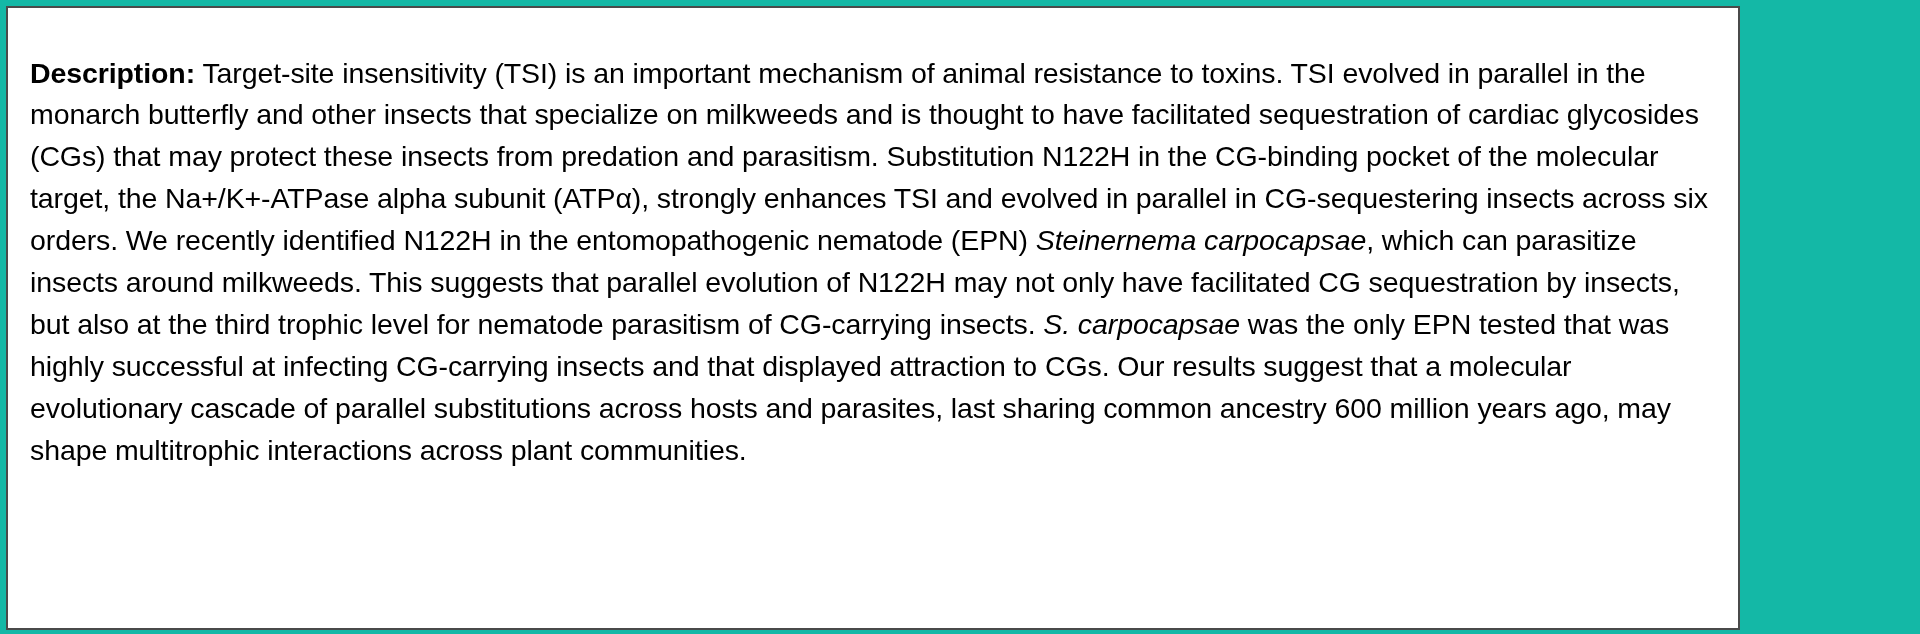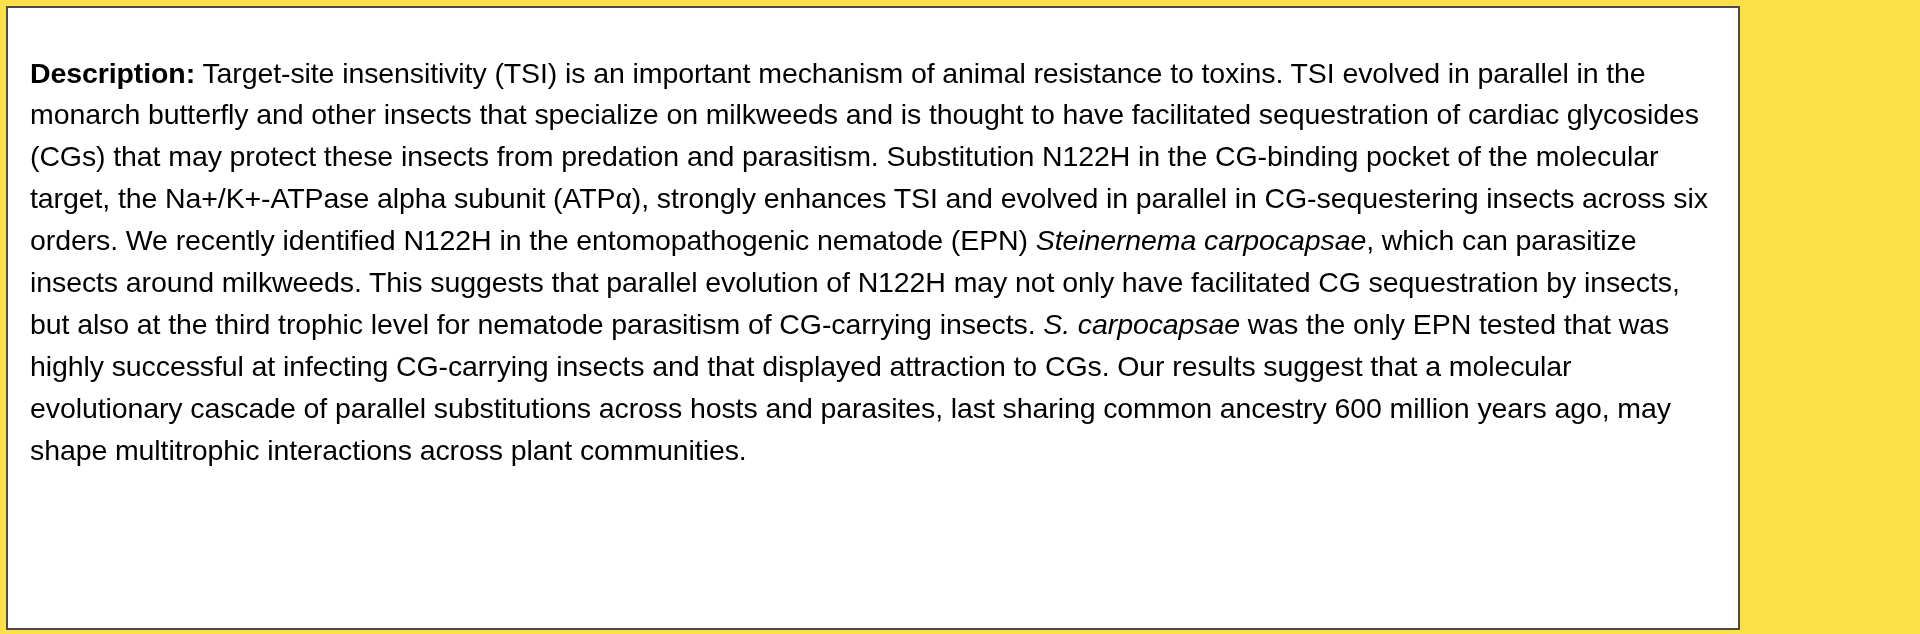--- a/index.html
+++ b/index.html
@@ -10,21 +10,21 @@
   body {
     width: 1920px;
     height: 634px;
     font-family: "Liberation Sans", sans-serif;
   }
   .page {
     width: 1920px;
     height: 634px;
     box-sizing: border-box;
     padding: 6px 180px 4px 6px;
-    background: #fde047;
+    background: #14b8a6;
   }
   .description-box {
     box-sizing: border-box;
     border: 2px solid #4a4a4a;
     background: #ffffff;
     padding: 16px 22px 18px 22px;
     height: 100%;
   }
   .description-text {
     font-family: "Liberation Sans", sans-serif;

